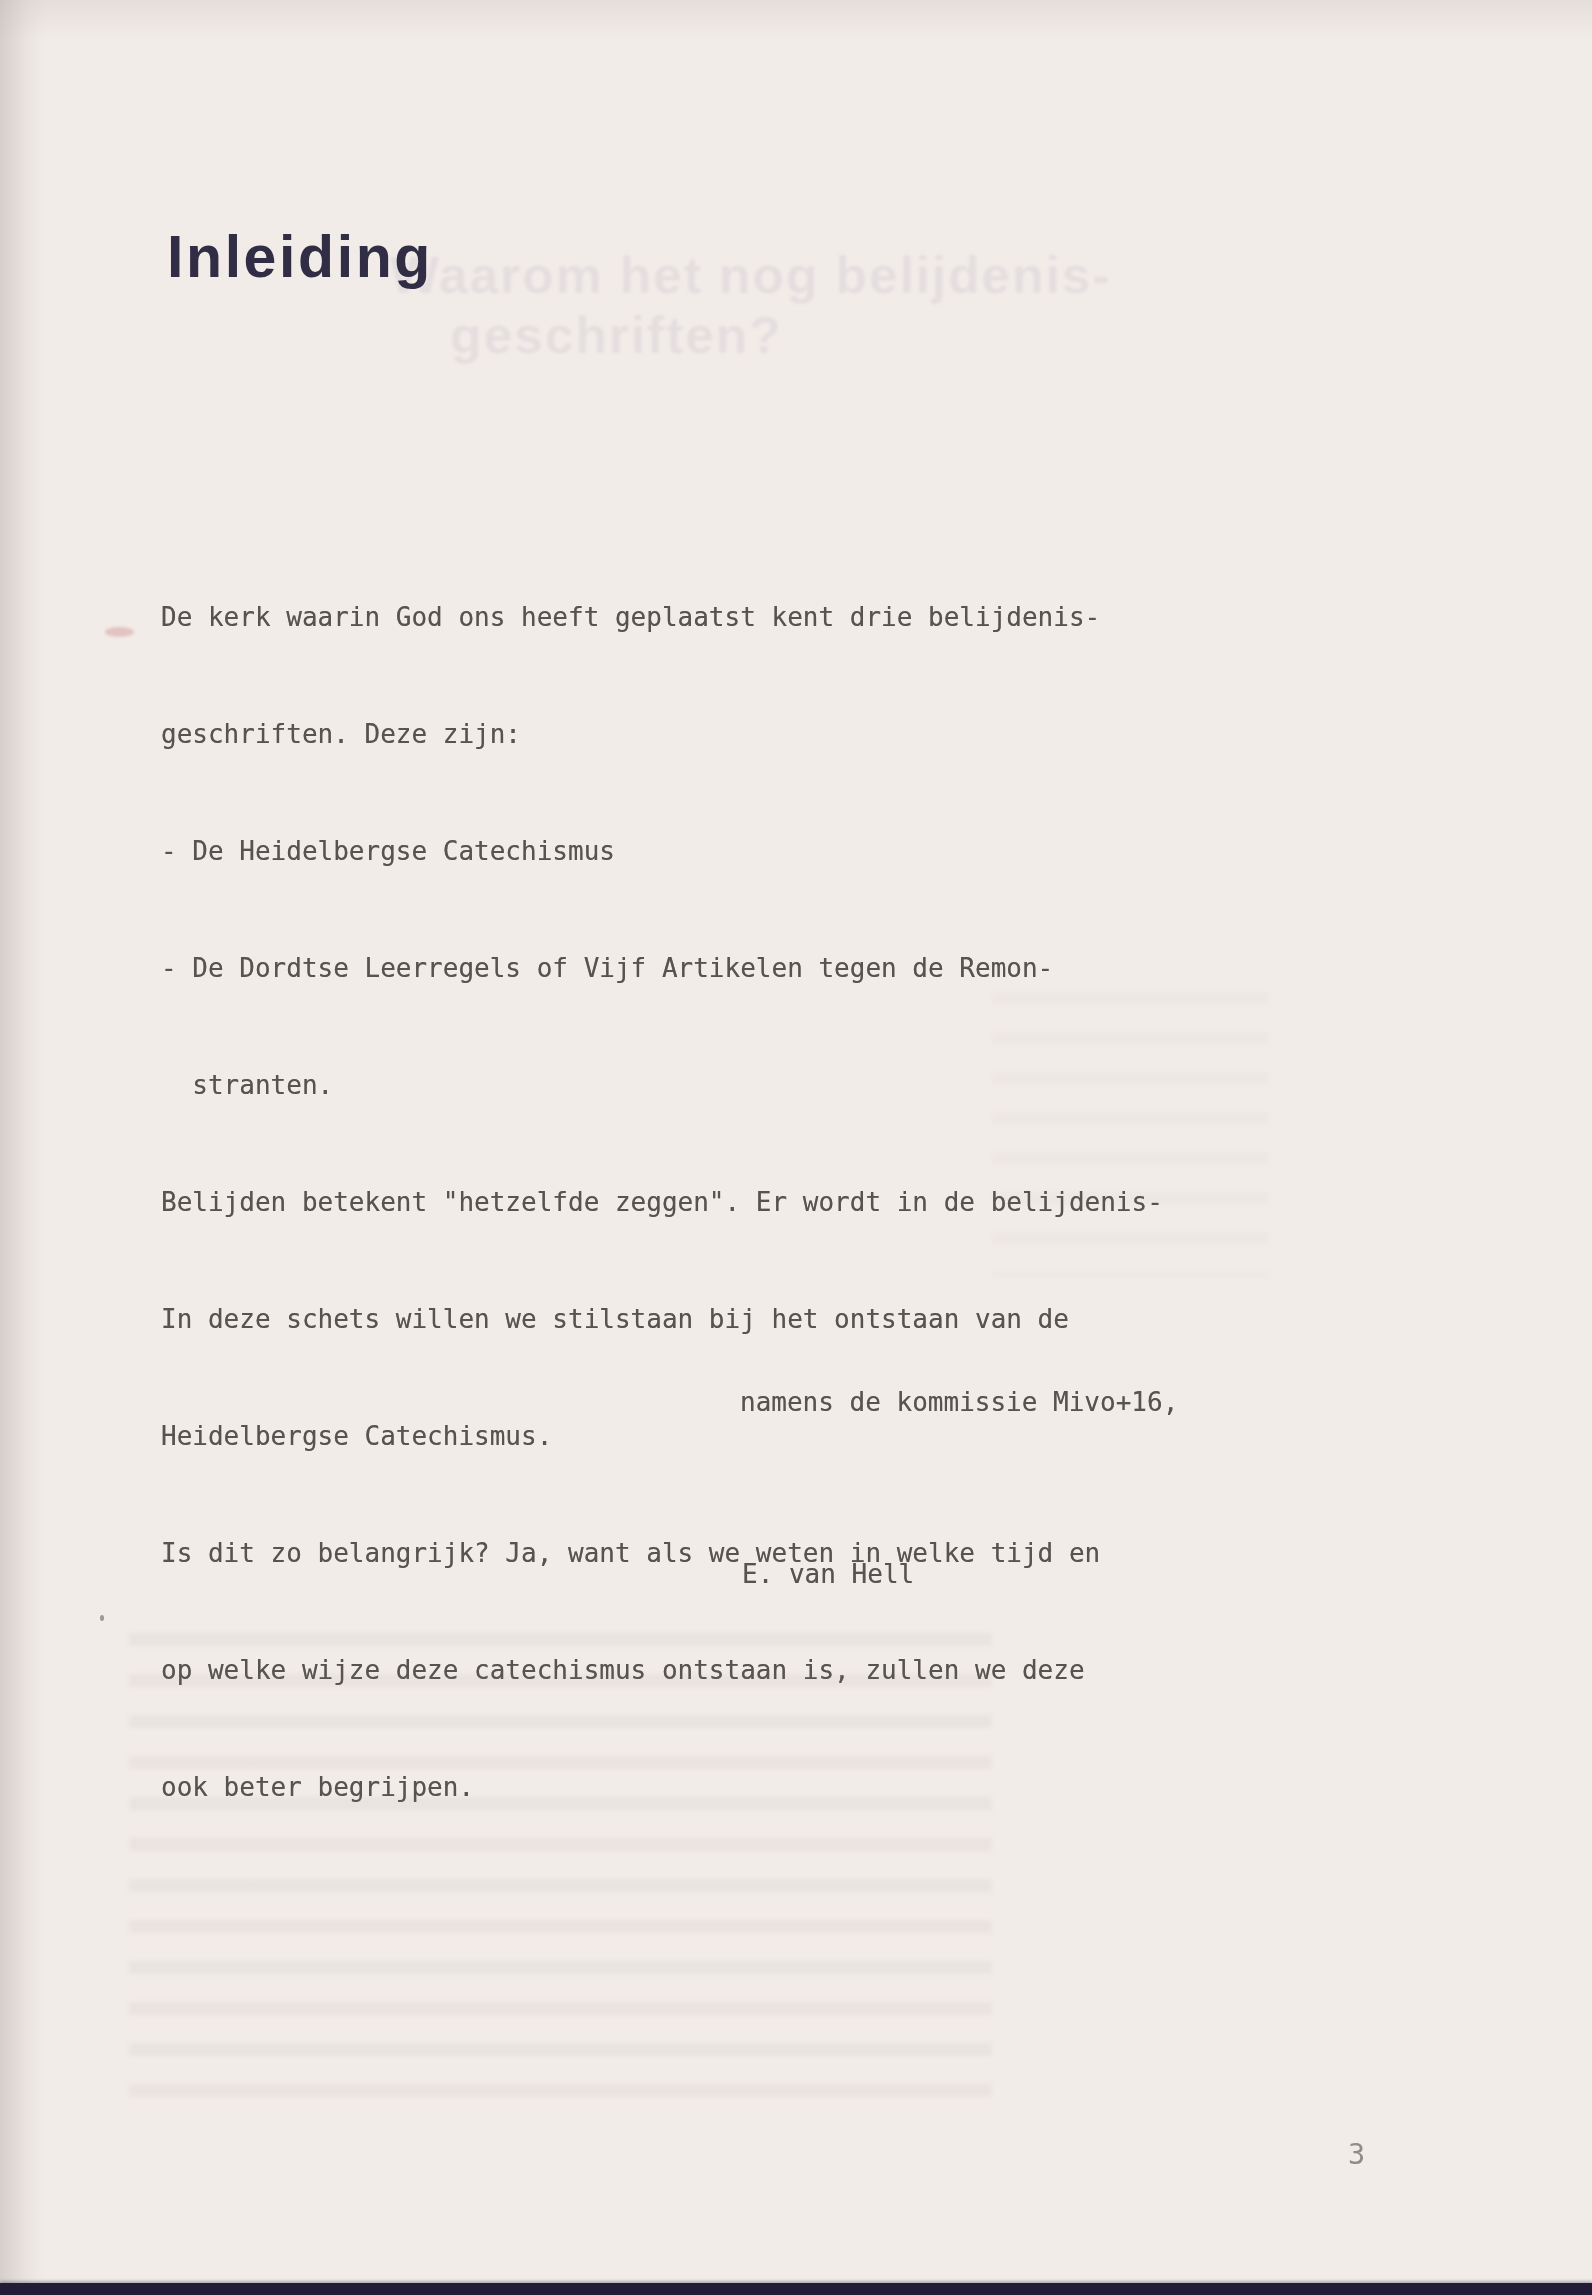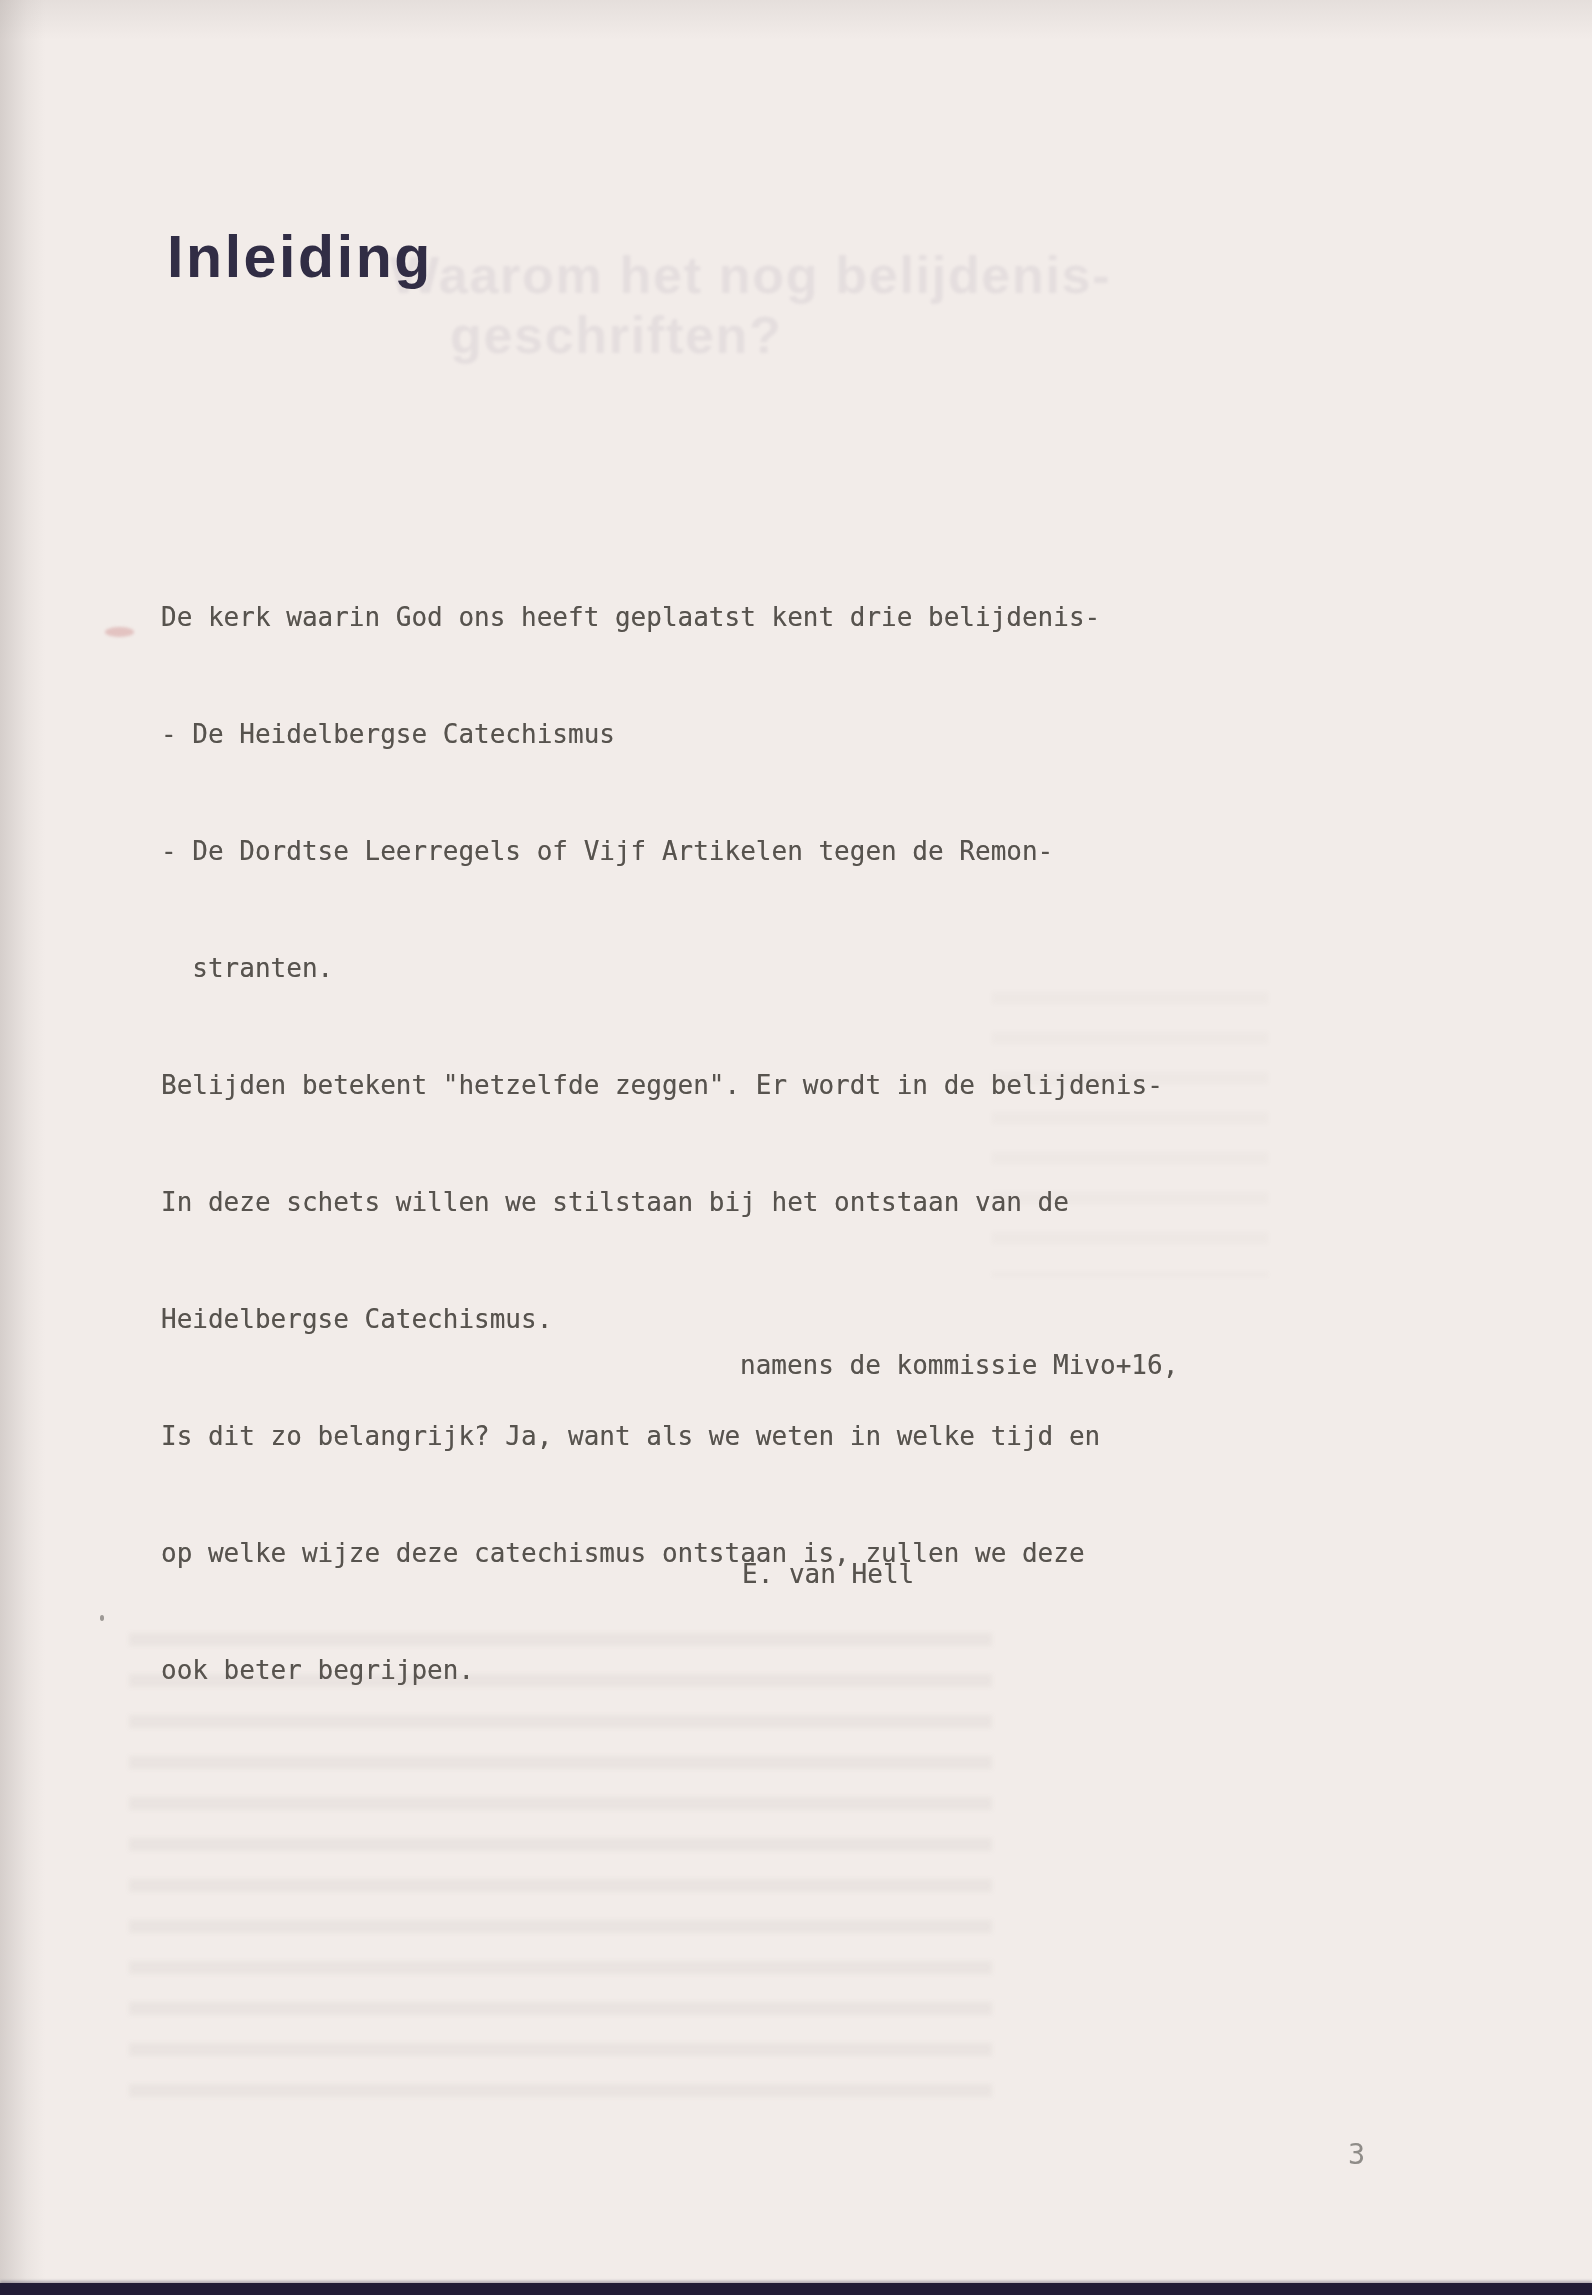--- a/index.html
+++ b/index.html
@@ -70,21 +70,21 @@
     white-space: pre;
     text-shadow: 0 0 0.5px rgba(87,83,78,0.55);
   }
   .sig {
     position: absolute;
     font-size: 26px;
     color: #57534e;
     white-space: pre;
     text-shadow: 0 0 0.5px rgba(87,83,78,0.55);
   }
-  .sig-org  { left: 740px; top: 1350px; }
+  .sig-org  { left: 740px; top: 1387px; }
   .sig-name { left: 742px; top: 1548px; margin-top: 11px; }
   .page-number {
     position: absolute;
     left: 1348px;
     top: 2138px;
     font-size: 28.5px;
     color: #8f8c88;
   }
   
   .ghost-lines {
@@ -153,20 +153,21 @@
     <div>Waarom het nog belijdenis-</div>
     <div class="g2">geschriften?</div>
   </div>
 
   <h1 class="title">Inleiding</h1>
 
   <div class="smudge-pink"></div>
 
   <div class="body-text">
     <div>De kerk waarin God ons heeft geplaatst kent drie belijdenis-</div>
+    <div>geschriften. Deze zijn:</div>
     <div>- De Heidelbergse Catechismus</div>
     <div>- De Dordtse Leerregels of Vijf Artikelen tegen de Remon-</div>
     <div>  stranten.</div>
     <div>Belijden betekent "hetzelfde zeggen". Er wordt in de belijdenis-</div>
     <div>In deze schets willen we stilstaan bij het ontstaan van de</div>
     <div>Heidelbergse Catechismus.</div>
     <div>Is dit zo belangrijk? Ja, want als we weten in welke tijd en</div>
     <div>op welke wijze deze catechismus ontstaan is, zullen we deze</div>
     <div>ook beter begrijpen.</div>
     

